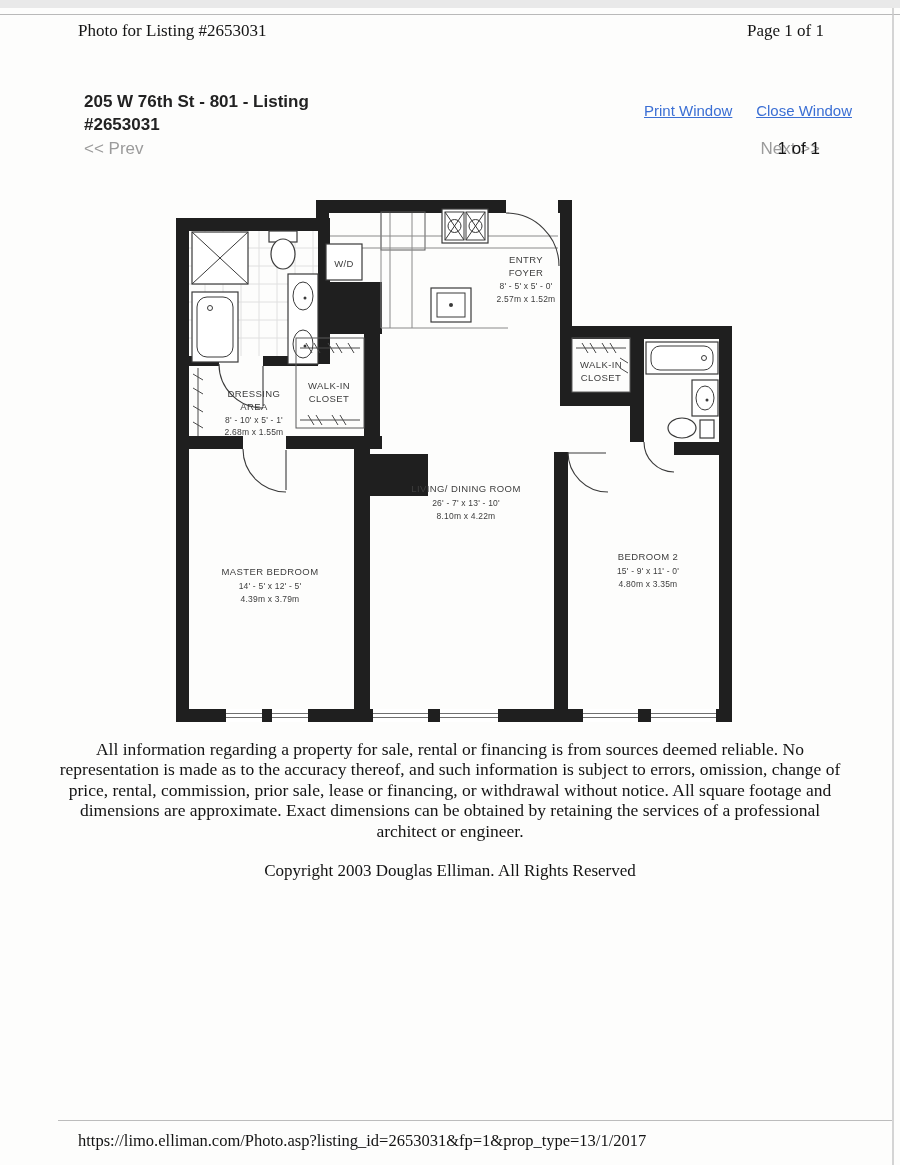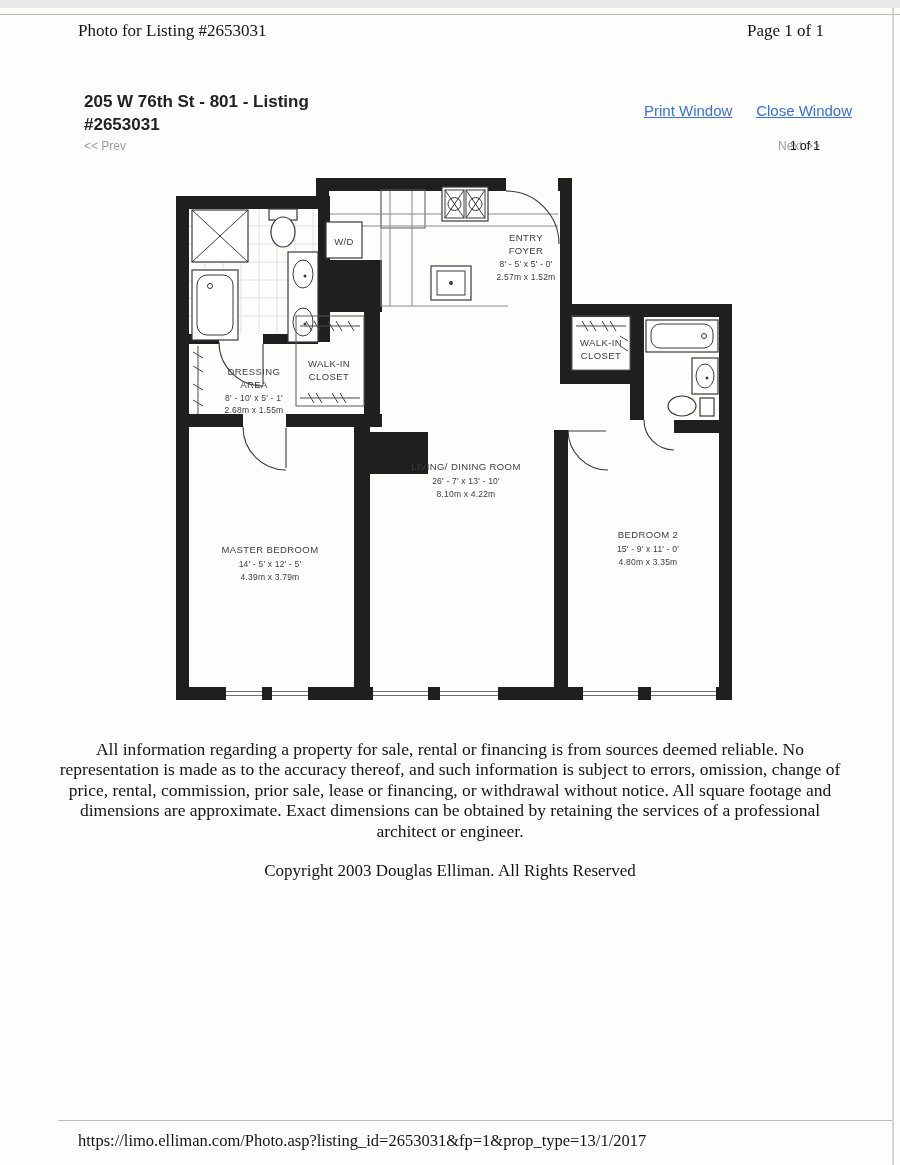--- a/index.html
+++ b/index.html
@@ -14,25 +14,25 @@
   .scan-footline{position:absolute;left:58px;right:8px;top:1112px;height:1px;background:#bcbcbc;}
 
   .hdr{position:absolute;top:13px;left:78px;right:76px;display:flex;justify-content:space-between;
        font-size:17px;color:#141414;}
   .title{position:absolute;top:82px;left:84px;width:300px;
        font-family:"Liberation Sans", sans-serif;font-weight:bold;font-size:17px;line-height:23px;color:#222;}
   .links{position:absolute;top:94px;left:644px;width:208px;display:flex;justify-content:space-between;
        font-family:"Liberation Sans", sans-serif;font-size:15px;}
   .links a{color:#3b6fd4;text-decoration:underline;cursor:pointer;}
   .pager{position:absolute;top:131px;left:84px;right:80px;display:flex;justify-content:space-between;
-       font-family:"Liberation Sans", sans-serif;font-size:12px;color:#141414;}
+       font-family:"Liberation Sans", sans-serif;font-size:17px;color:#141414;}
   .pager .dim{color:#9b9b9b;}
   .pager .mid{position:absolute;left:0;right:0;text-align:right;color:#141414;}
 
-  .plan{position:absolute;left:168px;top:166px;width:574px;height:534px;}
+  .plan{position:absolute;left:168px;top:188px;width:574px;height:534px;}
 
   .disclaimer{position:absolute;top:731px;left:56px;width:788px;text-align:center;
        font-size:17.5px;line-height:20.4px;color:#131313;}
   .copyright{position:absolute;top:853px;left:0;right:0;text-align:center;font-size:17px;color:#131313;}
   .foot{position:absolute;top:1123px;left:78px;right:72px;display:flex;
        font-size:16.5px;color:#131313;}
 
   
   .wall{fill:#1f1f1f;}
   .fx{fill:#ffffff;stroke:#3a3a3a;stroke-width:1.2;}

